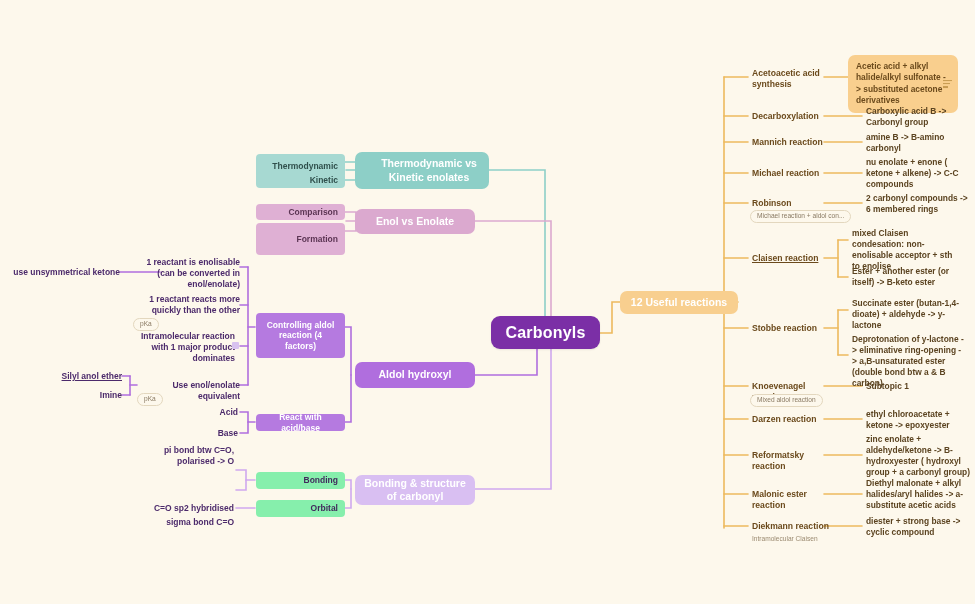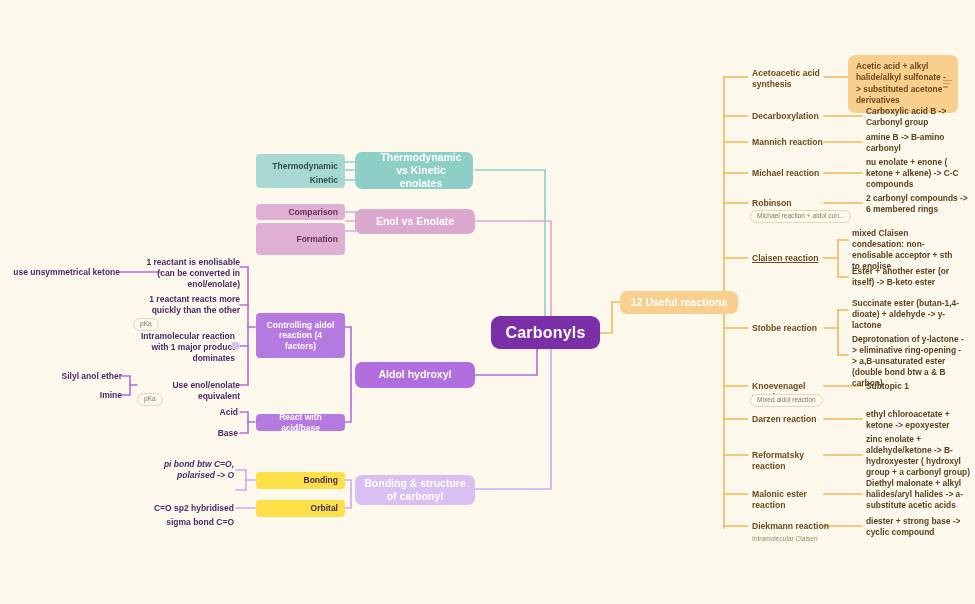--- a/index.html
+++ b/index.html
@@ -35,21 +35,21 @@
   .pill.orange{background:#f8cf8f;}
 
   
   .chip{
     font-size:8.5px;font-weight:700;color:#4a3c2f;
     display:flex;align-items:center;justify-content:flex-end;
     padding:3px 7px;border-radius:4px;line-height:1.2;
   }
   .chip.teal{background:#a7d9d2;color:#30504c;}
   .chip.pink{background:#dfb0d4;color:#5c3554;}
-  .chip.lav{background:#fde047;color:#412a5c;}
+  .chip.lav{background:#86efac;color:#412a5c;}
   .chip.purple-dark{background:#b57ae0;color:#fff;}
 
   
   .leaf{
     font-size:8.5px;font-weight:700;line-height:1.3;
     color:#4b3a22;
   }
   .leaf.right{text-align:right;}
   .leaf.purpletext{color:#4c2a6b;}
 
@@ -173,21 +173,21 @@
       <path d="M838,310 L838,355" stroke="#edb95e"></path>
       <path d="M838,310 L848,310" stroke="#edb95e"></path>
       <path d="M838,355 L848,355" stroke="#edb95e"></path>
     </g>
   </svg>
 
   <div class="node central" style="left:491px;top:316px;width:109px;height:33px;">
     <span>Carbonyls</span>
   </div>
 
-  <div class="node pill teal" style="left:355px;top:152px;width:118px;height:37px;padding-left:20px;">
+  <div class="node pill teal" style="left:355px;top:152px;width:134px;height:37px;padding-left:20px;">
     <span>Thermodynamic vs Kinetic enolates</span>
   </div>
   <div class="node chip teal" style="left:256px;top:154px;width:89px;height:24px;">
     <span>Thermodynamic</span>
   </div>
   <div class="node chip teal" style="left:256px;top:172px;width:89px;height:16px;">
     <span>Kinetic</span>
   </div>
 
   <div class="node pill pink" style="left:355px;top:209px;width:120px;height:25px;">
@@ -225,21 +225,21 @@
   <div class="node leaf right purpletext" style="left:137px;top:380px;width:103px;">
     <span>Use enol/enolate equivalent</span>
   </div>
   <div class="note" style="left:137px;top:393px;">
     <span>pKa</span>
   </div>
 
   <div class="node leaf right purpletext" style="left:8px;top:267px;width:112px;">
     <span>use unsymmetrical ketone</span>
   </div>
-  <div class="node leaf right purpletext" style="left:40px;top:371px;width:82px;">
+  <div class="node leaf right purpletext" style="left:40px;top:371px;width:82px;text-decoration:underline;">
     <span>Silyl  anol ether</span>
   </div>
   <div class="node leaf right purpletext" style="left:40px;top:390px;width:82px;">
     <span>Imine</span>
   </div>
 
   <div class="node chip purple-dark" style="left:256px;top:414px;width:89px;height:17px;text-align:center;justify-content:center;">
     <span>React with acid/base</span>
   </div>
   <div class="node leaf right purpletext" style="left:180px;top:407px;width:58px;">
@@ -251,21 +251,21 @@
 
   <div class="node pill lav" style="left:355px;top:475px;width:120px;height:30px;">
     <span>Bonding &amp; structure of carbonyl</span>
   </div>
   <div class="node chip lav" style="left:256px;top:472px;width:89px;height:17px;">
     <span>Bonding</span>
   </div>
   <div class="node chip lav" style="left:256px;top:500px;width:89px;height:17px;">
     <span>Orbital</span>
   </div>
-  <div class="node leaf right purpletext" style="left:146px;top:459px;width:88px;font-style:italic;">
+  <div class="node leaf right purpletext" style="left:146px;top:445px;width:88px;">
     <span>pi bond btw C=O, polarised -&gt; O</span>
   </div>
   <div class="node leaf right purpletext" style="left:146px;top:485px;width:88px;margin-top:32px;">
     <span>sigma bond C=O</span>
   </div>
   <div class="node leaf right purpletext" style="left:128px;top:503px;width:106px;">
     <span>C=O sp2 hybridised</span>
   </div>
 
   <div class="node pill orange" style="left:620px;top:291px;width:118px;height:23px;">

